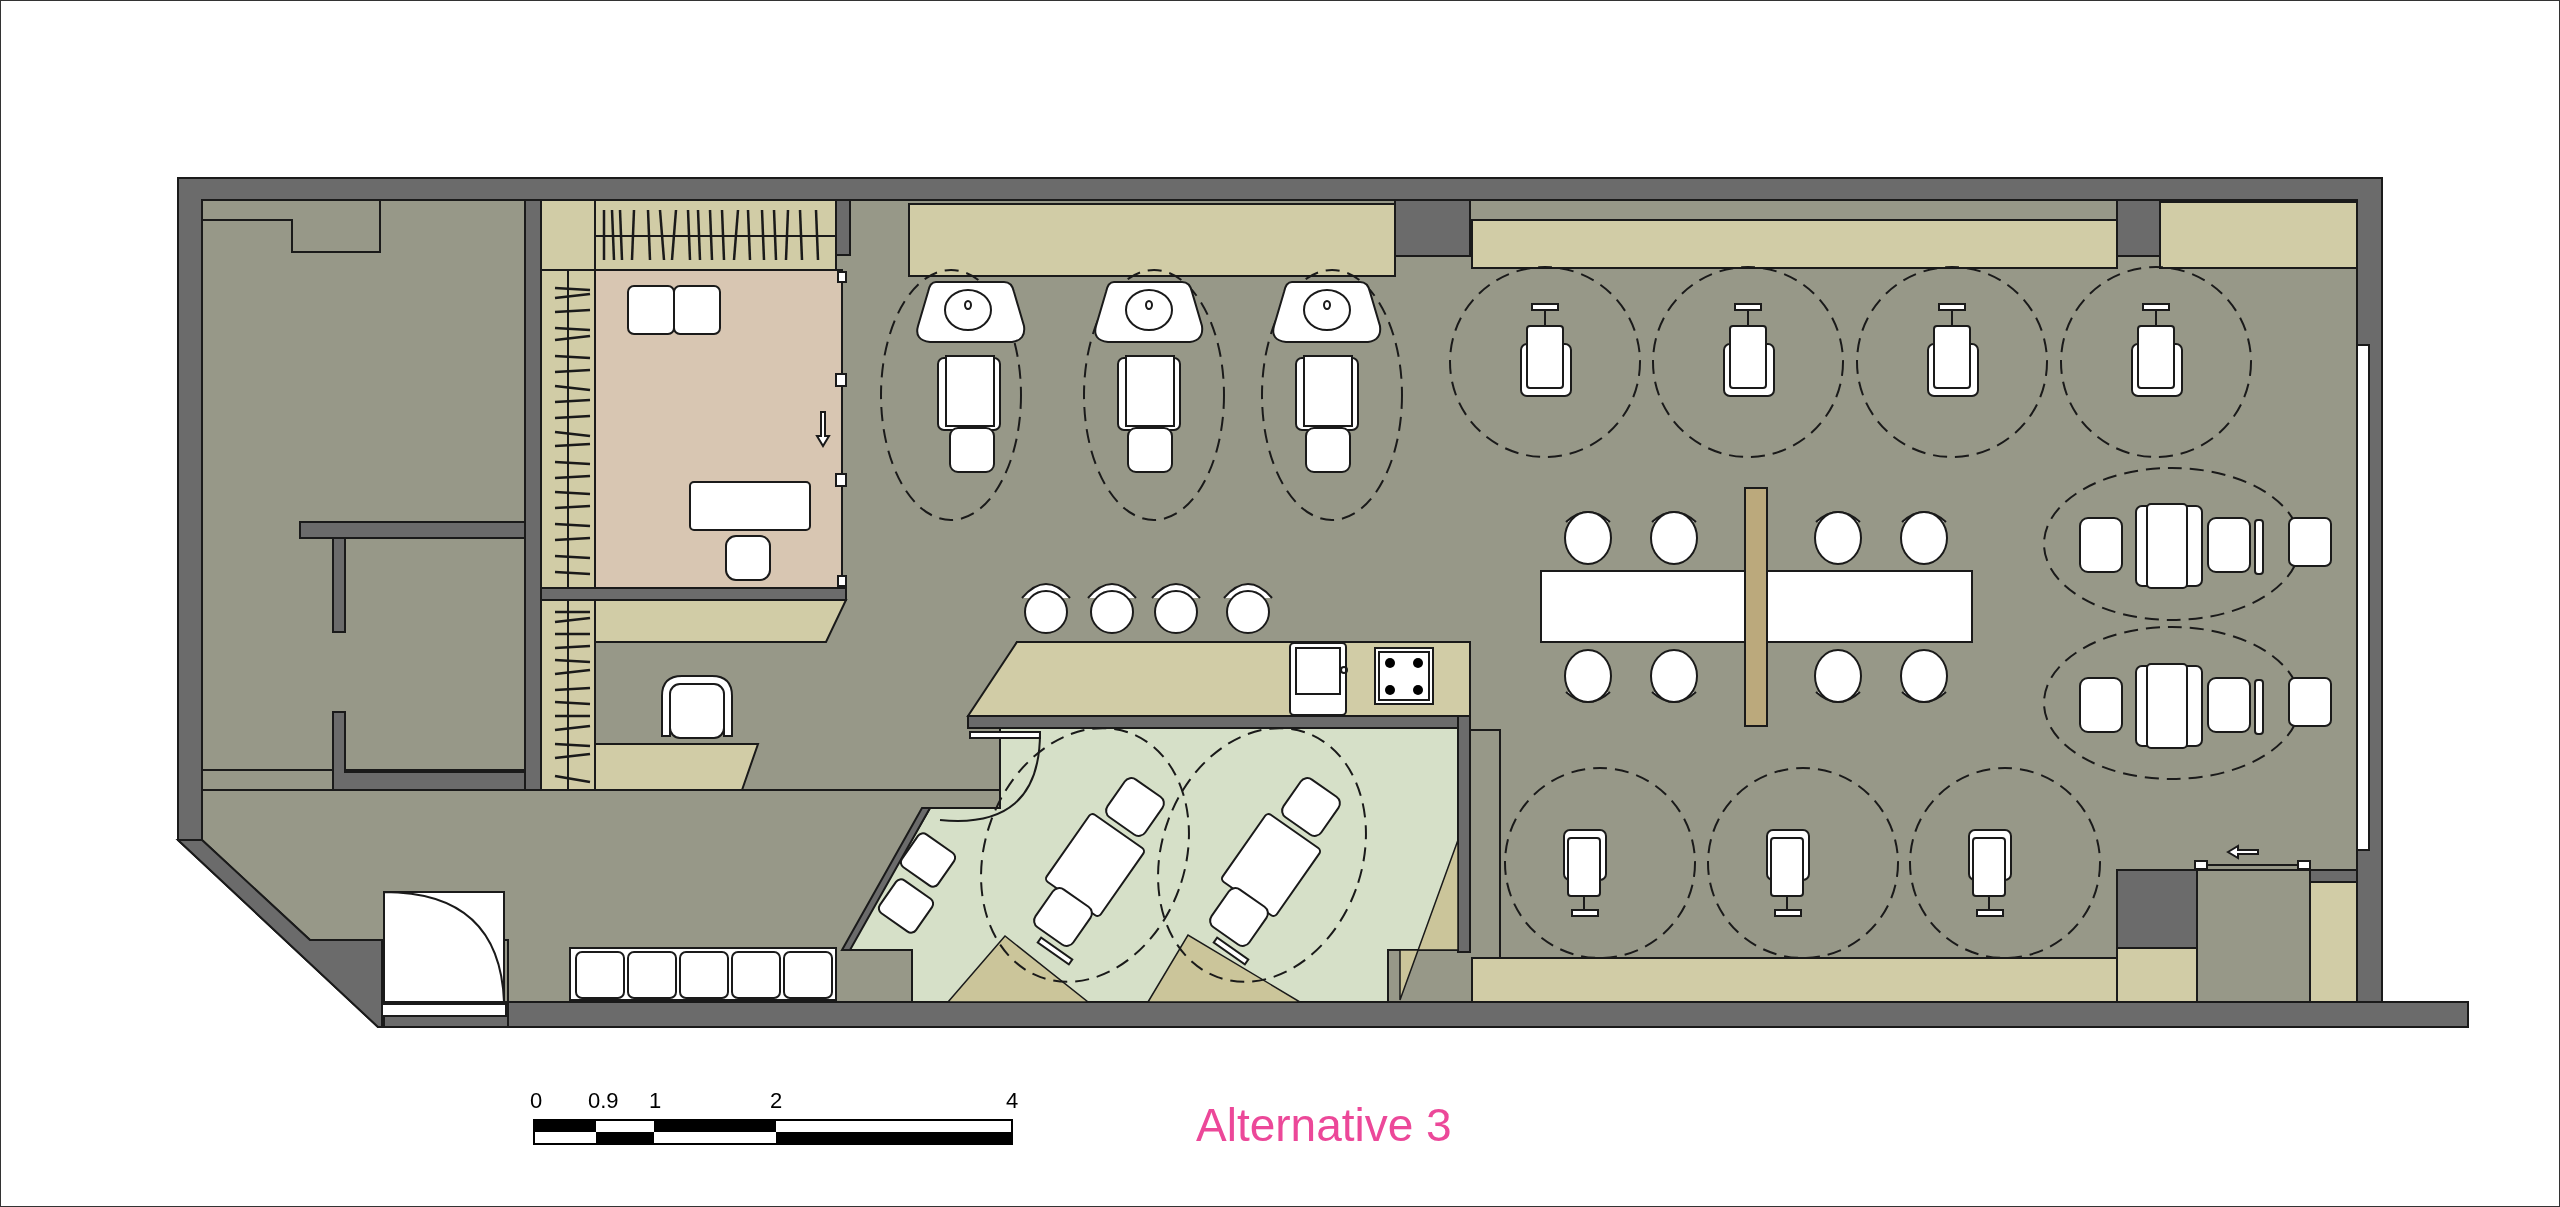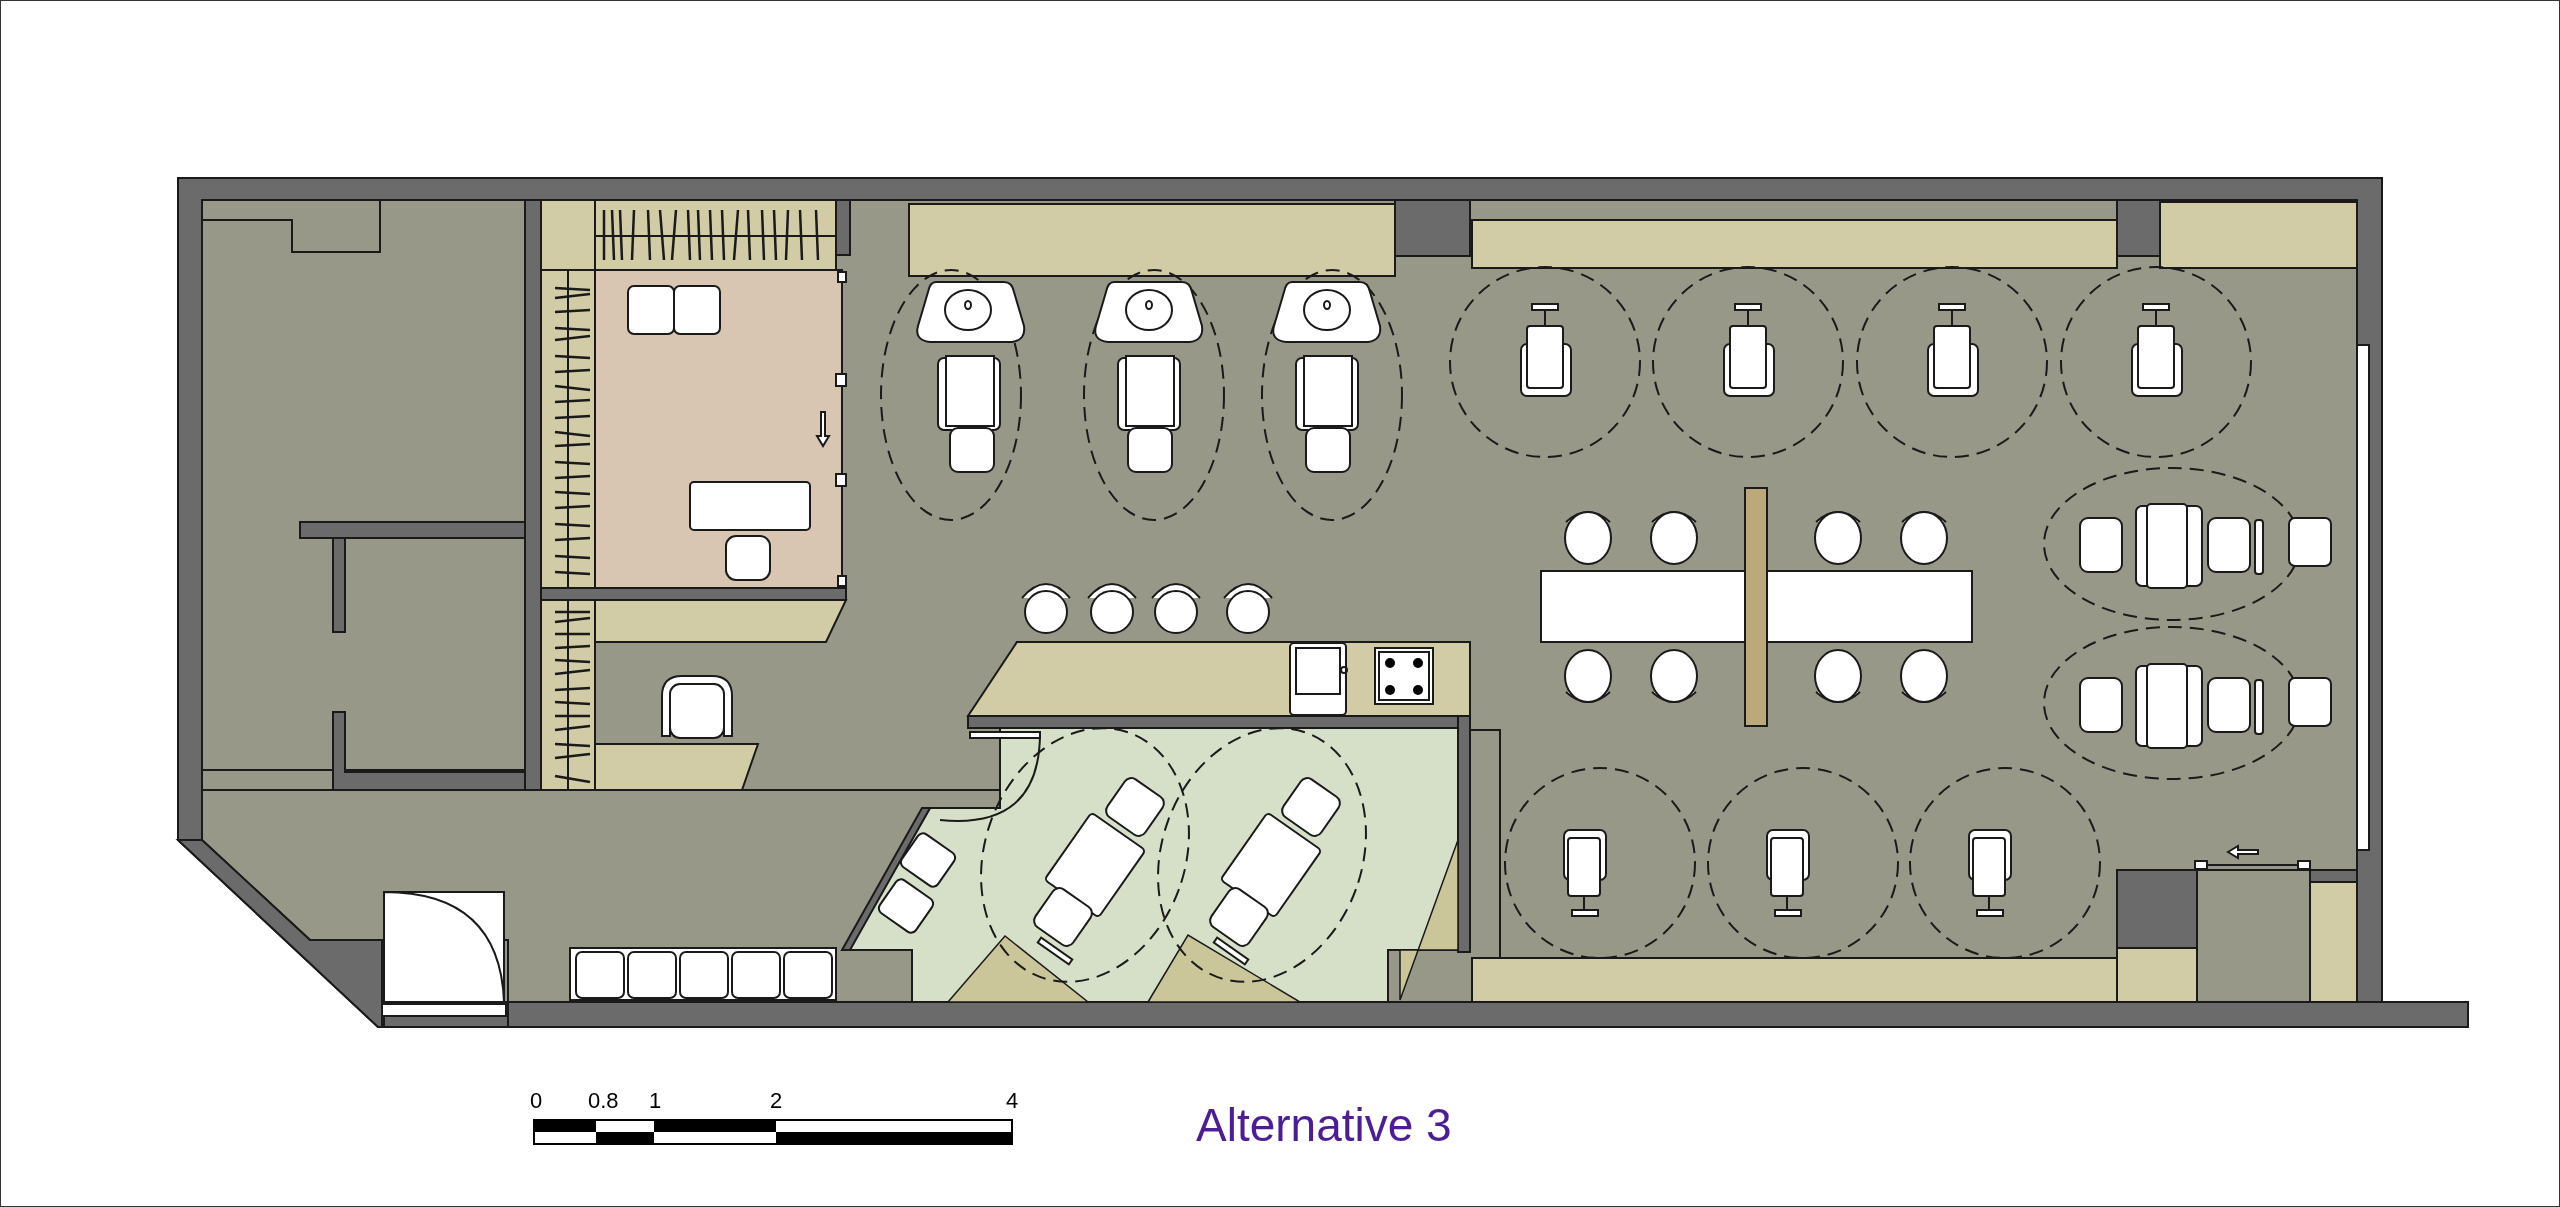--- a/index.html
+++ b/index.html
@@ -11,21 +11,21 @@
   .cab { fill: #d1cca6; stroke: #1a1a1a; stroke-width: 2; }
   .pink { fill: #d8c6b2; stroke: #1a1a1a; stroke-width: 2; }
   .mint { fill: #d6e0c8; stroke: #1a1a1a; stroke-width: 2; }
   .tan { fill: #cbc59a; stroke: #1a1a1a; stroke-width: 1.5; }
   .furn { fill: #ffffff; stroke: #1a1a1a; stroke-width: 2; }
   .dash { fill: none; stroke: #1a1a1a; stroke-width: 2; stroke-dasharray: 14 8; }
   .thin { fill: none; stroke: #1a1a1a; stroke-width: 2; }
   .hatch { stroke: #1a1a1a; stroke-width: 2.5; }
   .post { fill: #bba97c; stroke: #1a1a1a; stroke-width: 2; }
   .scale-label { position: absolute; font-size: 22px; color: #000; top: 1088px; }
-  .title { position: absolute; left: 1196px; top: 1098px; font-size: 46px; color: #4c1d95; }
+  .title { position: absolute; left: 1196px; top: 1098px; font-size: 46px; color: #ec4899; }
 </style>
 </head>
 <body>
 
 <div class="frame"></div>
 
 <svg width="2560" height="1207" viewBox="0 0 2560 1207">
 
   <polygon class="wall" points="178,178 2382,178 2382,1027 384,1027 384,1010 382,1027 378,1027 178,840"></polygon>
 
@@ -360,18 +360,18 @@
   <g>
     <rect x="534" y="1120" width="478" height="24" fill="#fff" stroke="#000" stroke-width="2"></rect>
     <rect x="534" y="1120" width="62" height="12" fill="#000"></rect>
     <rect x="596" y="1132" width="58" height="12" fill="#000"></rect>
     <rect x="654" y="1120" width="122" height="12" fill="#000"></rect>
     <rect x="776" y="1132" width="236" height="12" fill="#000"></rect>
   </g>
 </svg>
 
 <span class="scale-label" style="left:530px">0</span>
-<span class="scale-label" style="left:588px">0.8</span>
+<span class="scale-label" style="left:588px">0.9</span>
 <span class="scale-label" style="left:649px">1</span>
 <span class="scale-label" style="left:770px">2</span>
 <span class="scale-label" style="left:1006px">4</span>
 
 <div class="title">Alternative 3</div>
 
 </body></html>

